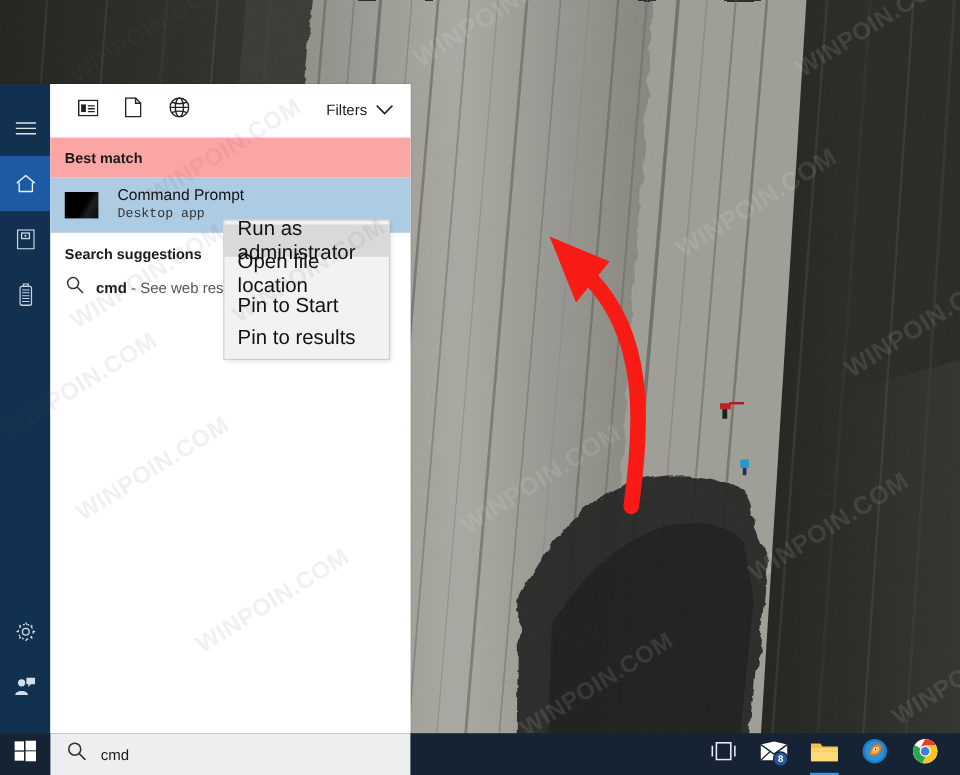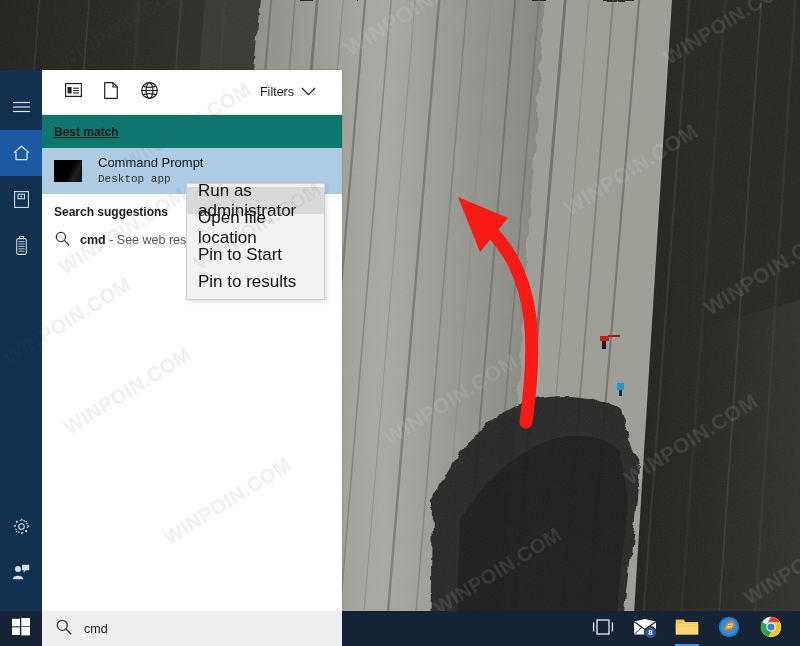--- a/index.html
+++ b/index.html
@@ -57,21 +57,21 @@
   #rail-bottom { position:absolute; left:0; bottom:16px; width:42px; }
 
   
   #panel-content {
     position:absolute; left:42px; top:0; width:300px; height:541px;
     background:#ffffff;
   }
   #toolbar {
     height:44px;
     display:flex; align-items:center;
-    padding:0 22px 0 12px;
+    padding:0 10px 0 12px;
     background:#fff;
   }
   .tb-icon {
     width:38px; height:34px;
     display:flex; align-items:center; justify-content:center;
     cursor:default;
   }
   #filters {
     margin-left:auto;
     display:flex; align-items:center; gap:7px;
@@ -79,22 +79,21 @@
     padding-right:4px;
     cursor:default;
   }
   .tb-sep {
     height:1px; background:#e6e6e6; margin:0 0 0 0;
   }
 
   .section-head {
     font-size:12px; font-weight:700; color:#1a1a1a;
     padding:10px 0 9px 12px;
-    background:#0f766e;
-    text-decoration:underline;
+    background:#fca5a5;
   }
 
   #best-match-row {
     display:flex; align-items:center;
     height:46px;
     background:#aecbe4;
     padding-left:12px;
     cursor:default;
   }
   #cmd-icon {

